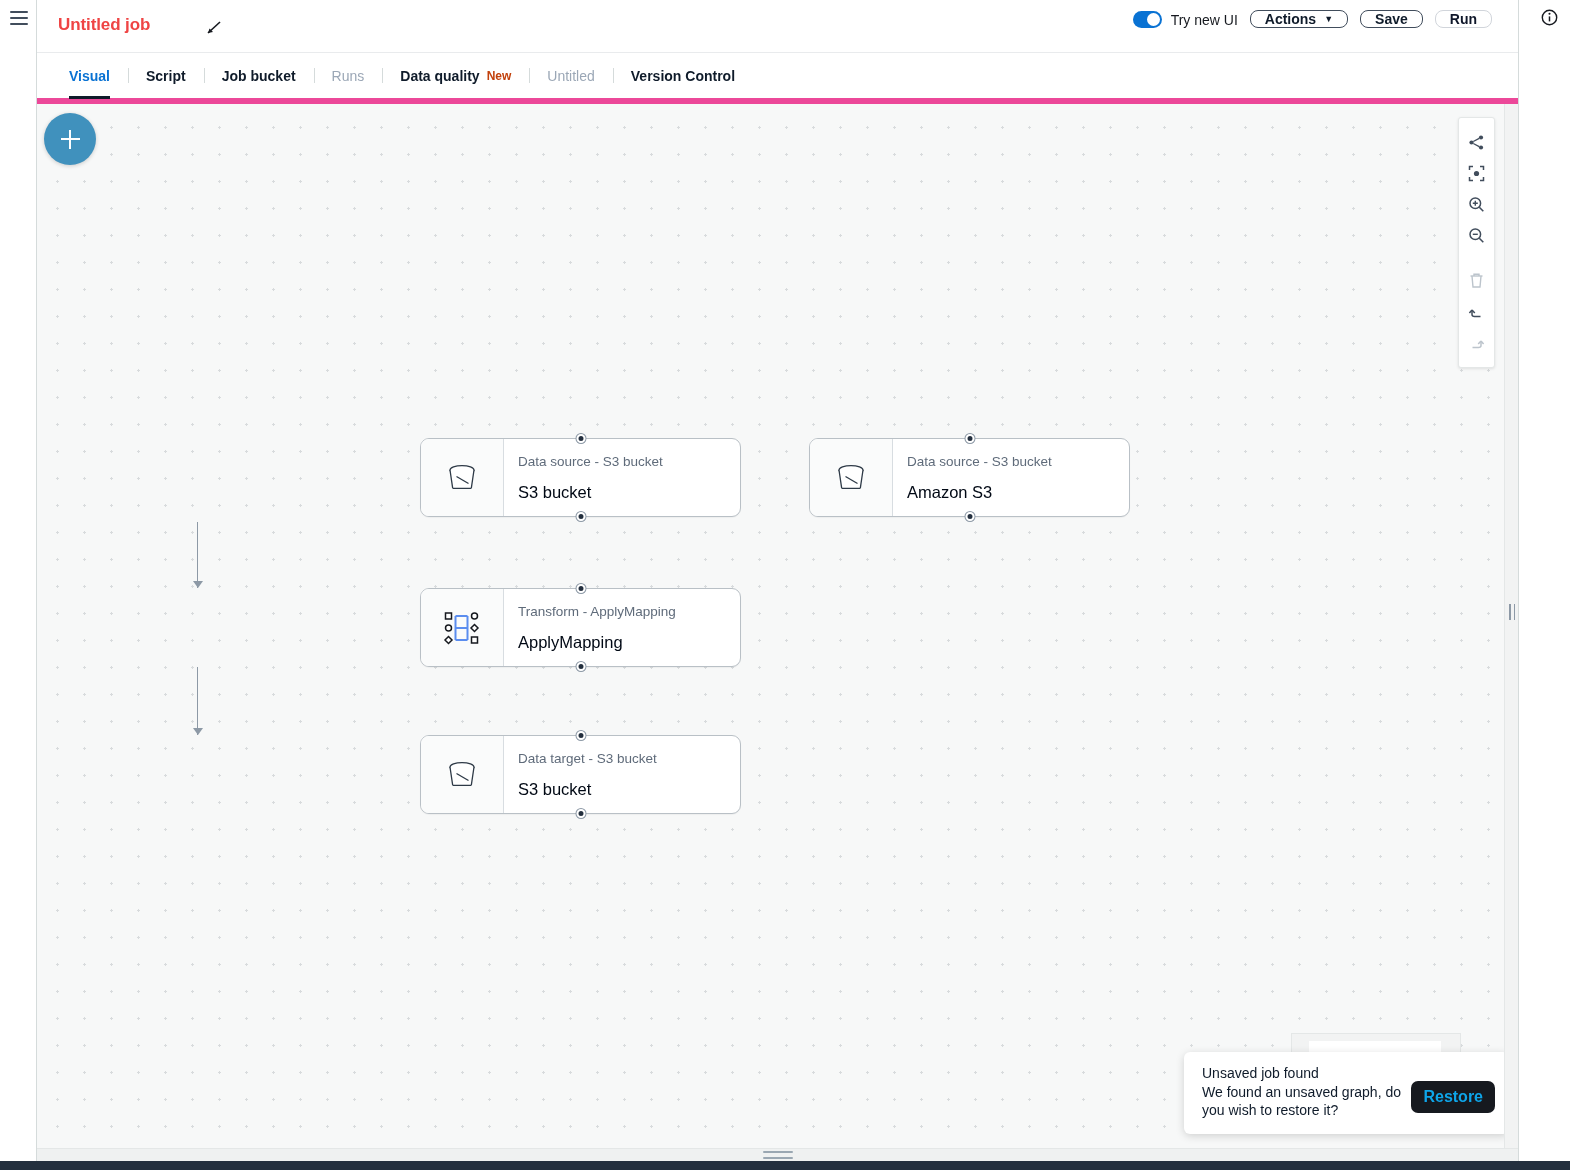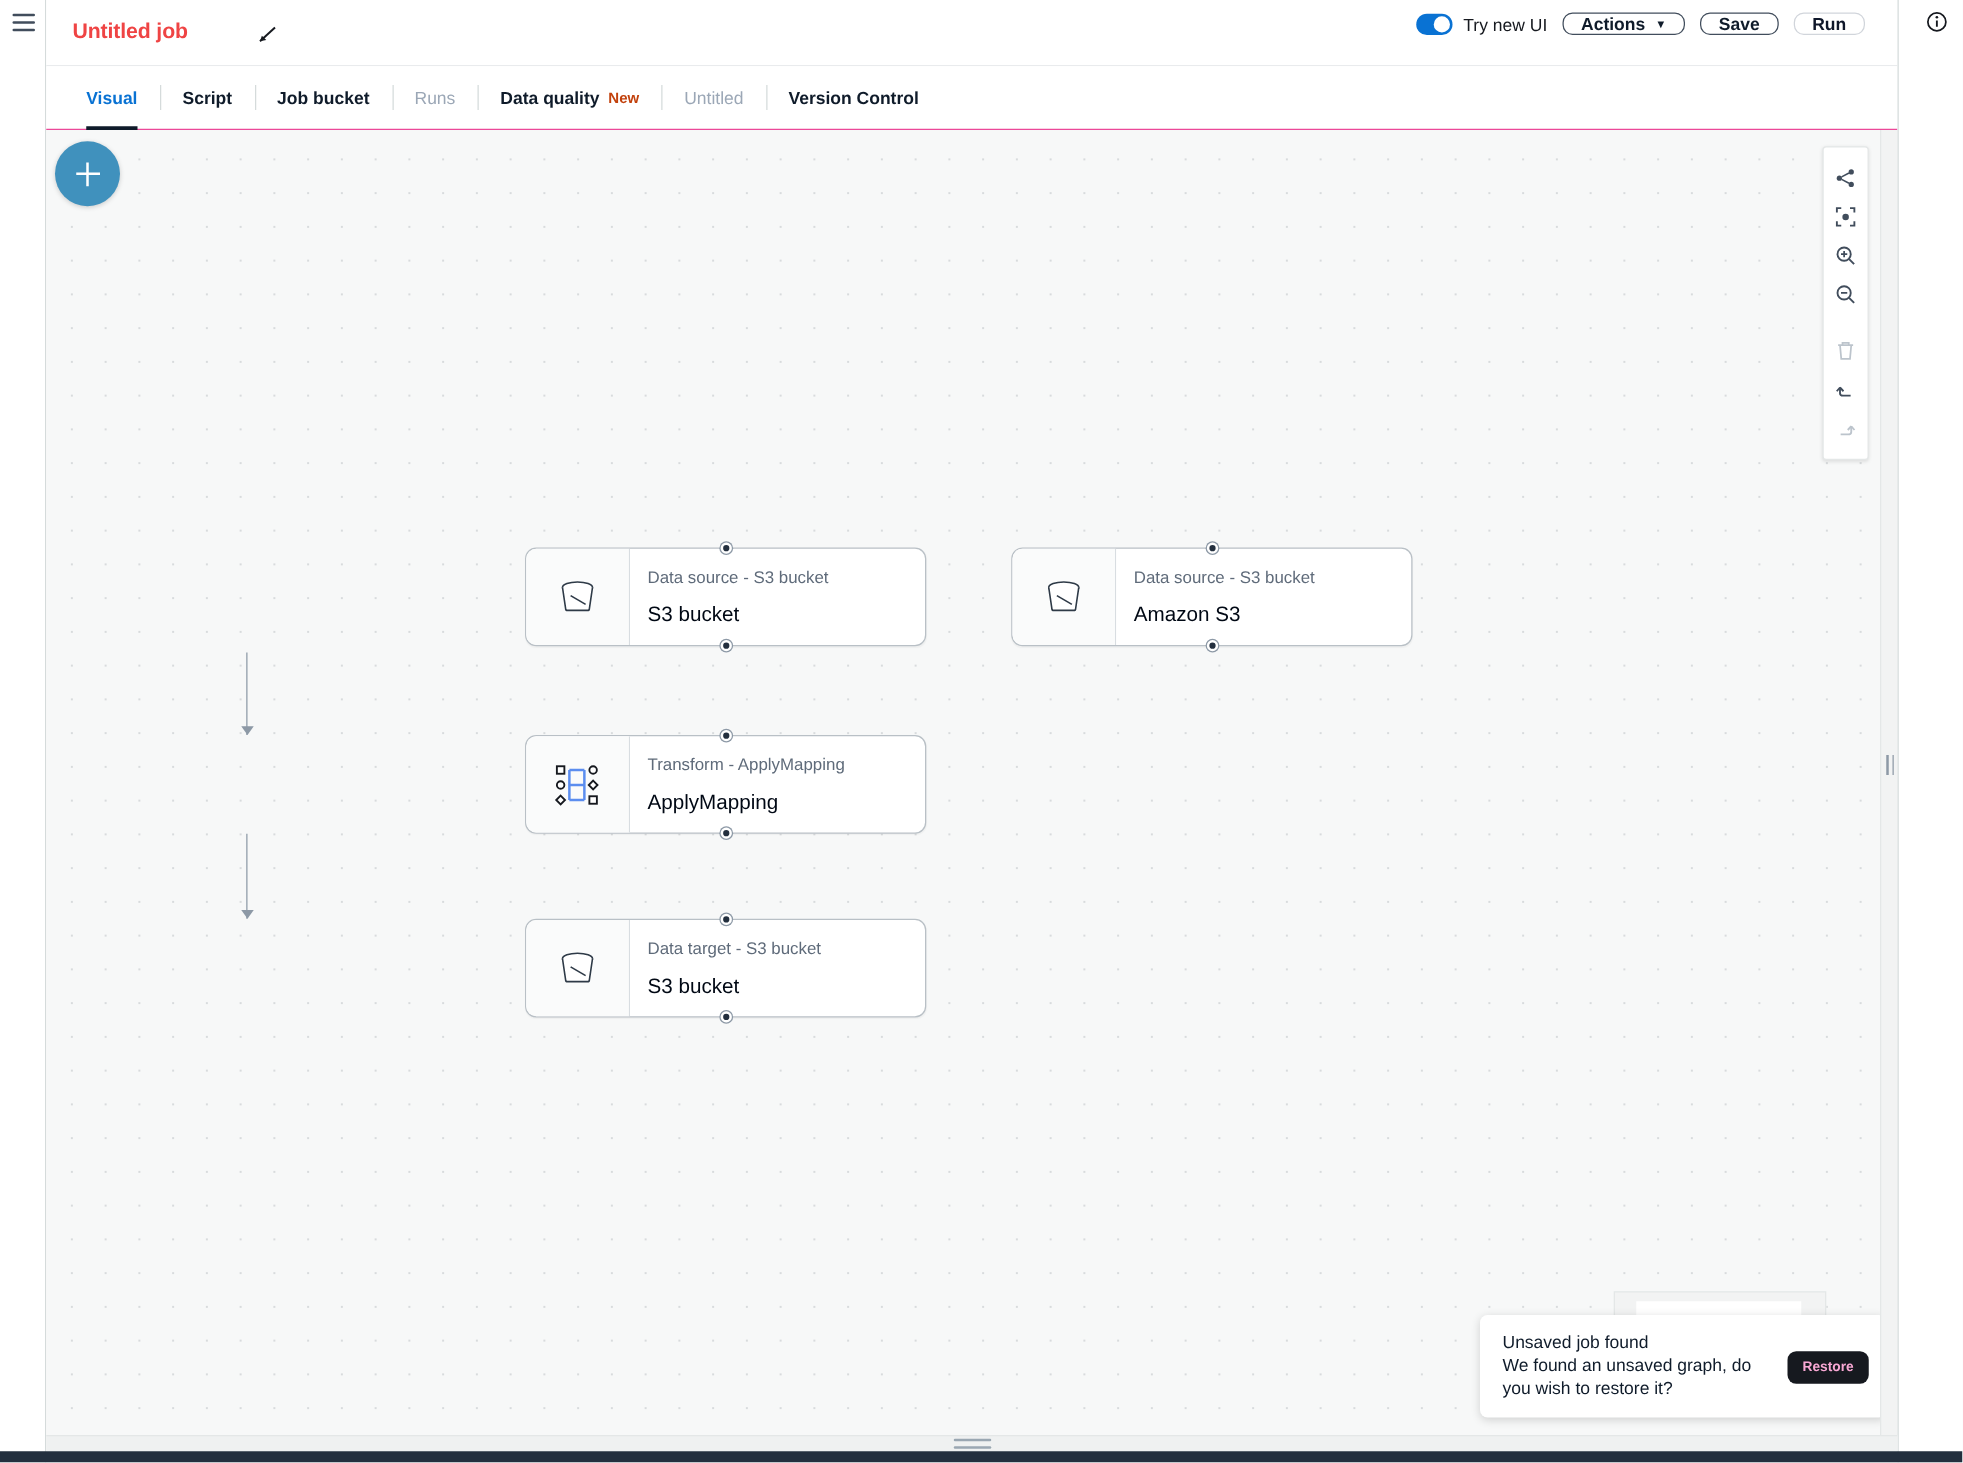--- a/index.html
+++ b/index.html
@@ -58,21 +58,21 @@
   }
   .btn.disabled { border-color: #d1d5db; color: #0f172a; cursor: default; }
   .caret { font-size: 9px; line-height: 1; }
   .info-circle {
     position: absolute; right: 12px; top: 9px; width: 17px; height: 17px; cursor: pointer;
   }
 
   
   .tabs {
     position: absolute; left: 37px; top: 53px; width: 1481px; height: 51px;
-    background: #fff; border-bottom: 1px solid #ec4899;
+    background: #fff; border-bottom: 6px solid #ec4899;
     display: flex; align-items: stretch; padding-left: 14px;
   }
   .tab {
     position: relative; display: flex; align-items: center; padding: 0 18px;
     font-size: 14px; font-weight: bold; color: #0f1b2a; cursor: pointer;
     white-space: nowrap;
   }
   .tab + .tab::before {
     content: ""; position: absolute; left: 0; top: 15px; bottom: 15px;
     width: 1px; background: #d5dbdb;
@@ -179,22 +179,22 @@
     position: absolute; right: 8px; bottom: 14px; width: 325px;
     background: #fff; border-radius: 6px; padding: 13px 14px 14px 18px;
     box-shadow: 0 2px 8px rgba(0,0,0,0.16);
     display: flex; align-items: flex-start; gap: 10px;
   }
   .notif-text { flex: 1; }
   .notif-title { font-size: 14px; color: #0f1b2a; margin-bottom: 2px; }
   .notif-body { font-size: 14px; color: #0f1b2a; line-height: 1.33; }
   .restore-btn {
     flex: none; margin-top: 16px;
-    background: #16191f; color: #f9a8d4; border: none; border-radius: 7px;
-    font-size: 11px; font-weight: bold; font-family: "Liberation Sans", sans-serif;
+    background: #16191f; color: #0ea5e9; border: none; border-radius: 7px;
+    font-size: 16px; font-weight: bold; font-family: "Liberation Sans", sans-serif;
     padding: 7px 12px; cursor: pointer;
   }
 
   
   .right-panel {
     position: absolute; right: 0; top: 0; width: 52px; height: 1170px;
     background: #fff; border-left: 1px solid #d5dbdb;
   }
   .panel-divider {
     position: absolute; right: 52px; top: 104px; width: 14px; height: 1044px;

